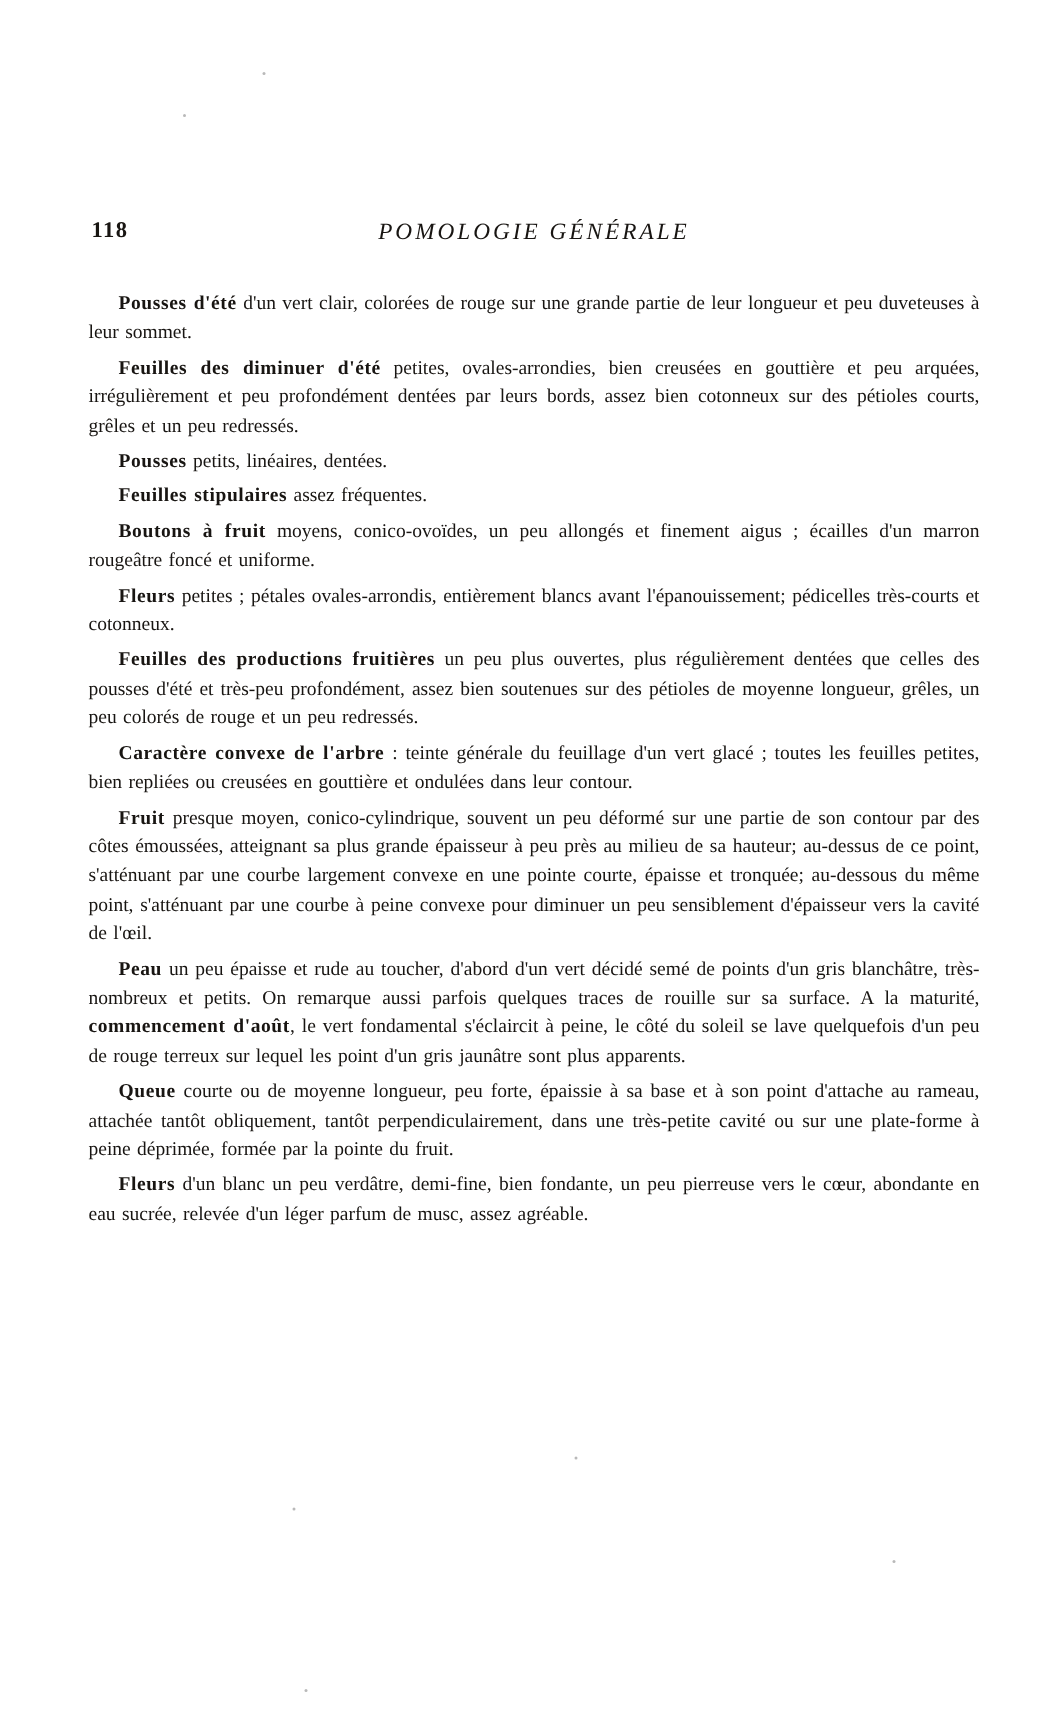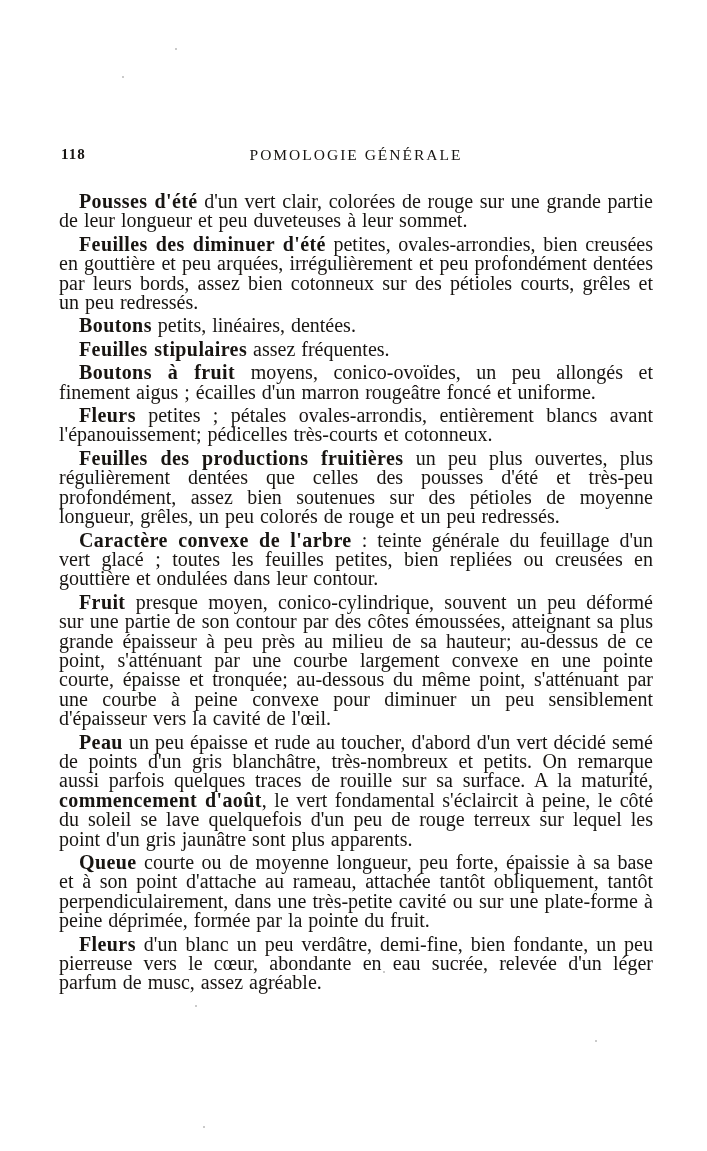--- a/index.html
+++ b/index.html
@@ -33,26 +33,27 @@
     font-size: 15px;
     font-weight: bold;
     letter-spacing: 1px;
   }
   .running-title {
     display: block;
     text-align: center;
     font-size: 15.5px;
     letter-spacing: 2px;
     font-weight: 500;
+    font-style: italic;
   }
   .page-body .para {
     margin: 0 0 4px 0;
     text-indent: 20px;
     text-align: justify;
-    font-size: 20px;
+    font-size: 13px;
     line-height: 19.4px;
     word-spacing: 1px;
   }
   .page-body .term {
     font-weight: bold;
     letter-spacing: 0.4px;
   }
   
   .speckle {
     position: absolute;
@@ -66,21 +67,21 @@
 <body>
 
 <div class="page">
   <div class="page-header">
     <span class="page-number">118</span>
     <span class="running-title">POMOLOGIE GÉNÉRALE</span>
   </div>
   <div class="page-body">
       <p class="para"><span class="term">Pousses d'été</span><span class="body-text"> d'un vert clair, colorées de rouge sur une grande partie de leur longueur et peu duveteuses à leur sommet.</span></p>
       <p class="para"><span class="term">Feuilles des diminuer d'été</span><span class="body-text"> petites, ovales-arrondies, bien creusées en gouttière et peu arquées, irrégulièrement et peu profondément dentées par leurs bords, assez bien cotonneux sur des pétioles courts, grêles et un peu redressés.</span></p>
-      <p class="para"><span class="term">Boutons</span><span class="body-text"> petits, linéaires, dentées.</span></p>
+      <p class="para"><span class="term">Pousses</span><span class="body-text"> petits, linéaires, dentées.</span></p>
       <p class="para"><span class="term">Feuilles stipulaires</span><span class="body-text"> assez fréquentes.</span></p>
       <p class="para"><span class="term">Boutons à fruit</span><span class="body-text"> moyens, conico-ovoïdes, un peu allongés et finement aigus ; écailles d'un marron rougeâtre foncé et uniforme.</span></p>
       <p class="para"><span class="term">Fleurs</span><span class="body-text"> petites ; pétales ovales-arrondis, entièrement blancs avant l'épanouissement; pédicelles très-courts et cotonneux.</span></p>
       <p class="para"><span class="term">Feuilles des productions fruitières</span><span class="body-text"> un peu plus ouvertes, plus régulièrement dentées que celles des pousses d'été et très-peu profondément, assez bien soutenues sur des pétioles de moyenne longueur, grêles, un peu colorés de rouge et un peu redressés.</span></p>
       <p class="para"><span class="term">Caractère convexe de l'arbre</span><span class="body-text"> : teinte générale du feuillage d'un vert glacé ; toutes les feuilles petites, bien repliées ou creusées en gouttière et ondulées dans leur contour.</span></p>
       <p class="para"><span class="term">Fruit</span><span class="body-text"> presque moyen, conico-cylindrique, souvent un peu déformé sur une partie de son contour par des côtes émoussées, atteignant sa plus grande épaisseur à peu près au milieu de sa hauteur; au-dessus de ce point, s'atténuant par une courbe largement convexe en une pointe courte, épaisse et tronquée; au-dessous du même point, s'atténuant par une courbe à peine convexe pour diminuer un peu sensiblement d'épaisseur vers la cavité de l'œil.</span></p>
       <p class="para"><span class="term">Peau</span><span class="body-text"> un peu épaisse et rude au toucher, d'abord d'un vert décidé semé de points d'un gris blanchâtre, très-nombreux et petits. On remarque aussi parfois quelques traces de rouille sur sa surface. A la maturité, </span><span class="term">commencement d'août</span><span class="body-text">, le vert fondamental s'éclaircit à peine, le côté du soleil se lave quelquefois d'un peu de rouge terreux sur lequel les point d'un gris jaunâtre sont plus apparents.</span></p>
       <p class="para"><span class="term">Queue</span><span class="body-text"> courte ou de moyenne longueur, peu forte, épaissie à sa base et à son point d'attache au rameau, attachée tantôt obliquement, tantôt perpendiculairement, dans une très-petite cavité ou sur une plate-forme à peine déprimée, formée par la pointe du fruit.</span></p>
       <p class="para"><span class="term">Fleurs</span><span class="body-text"> d'un blanc un peu verdâtre, demi-fine, bien fondante, un peu pierreuse vers le cœur, abondante en eau sucrée, relevée d'un léger parfum de musc, assez agréable.</span></p>
     </div>

